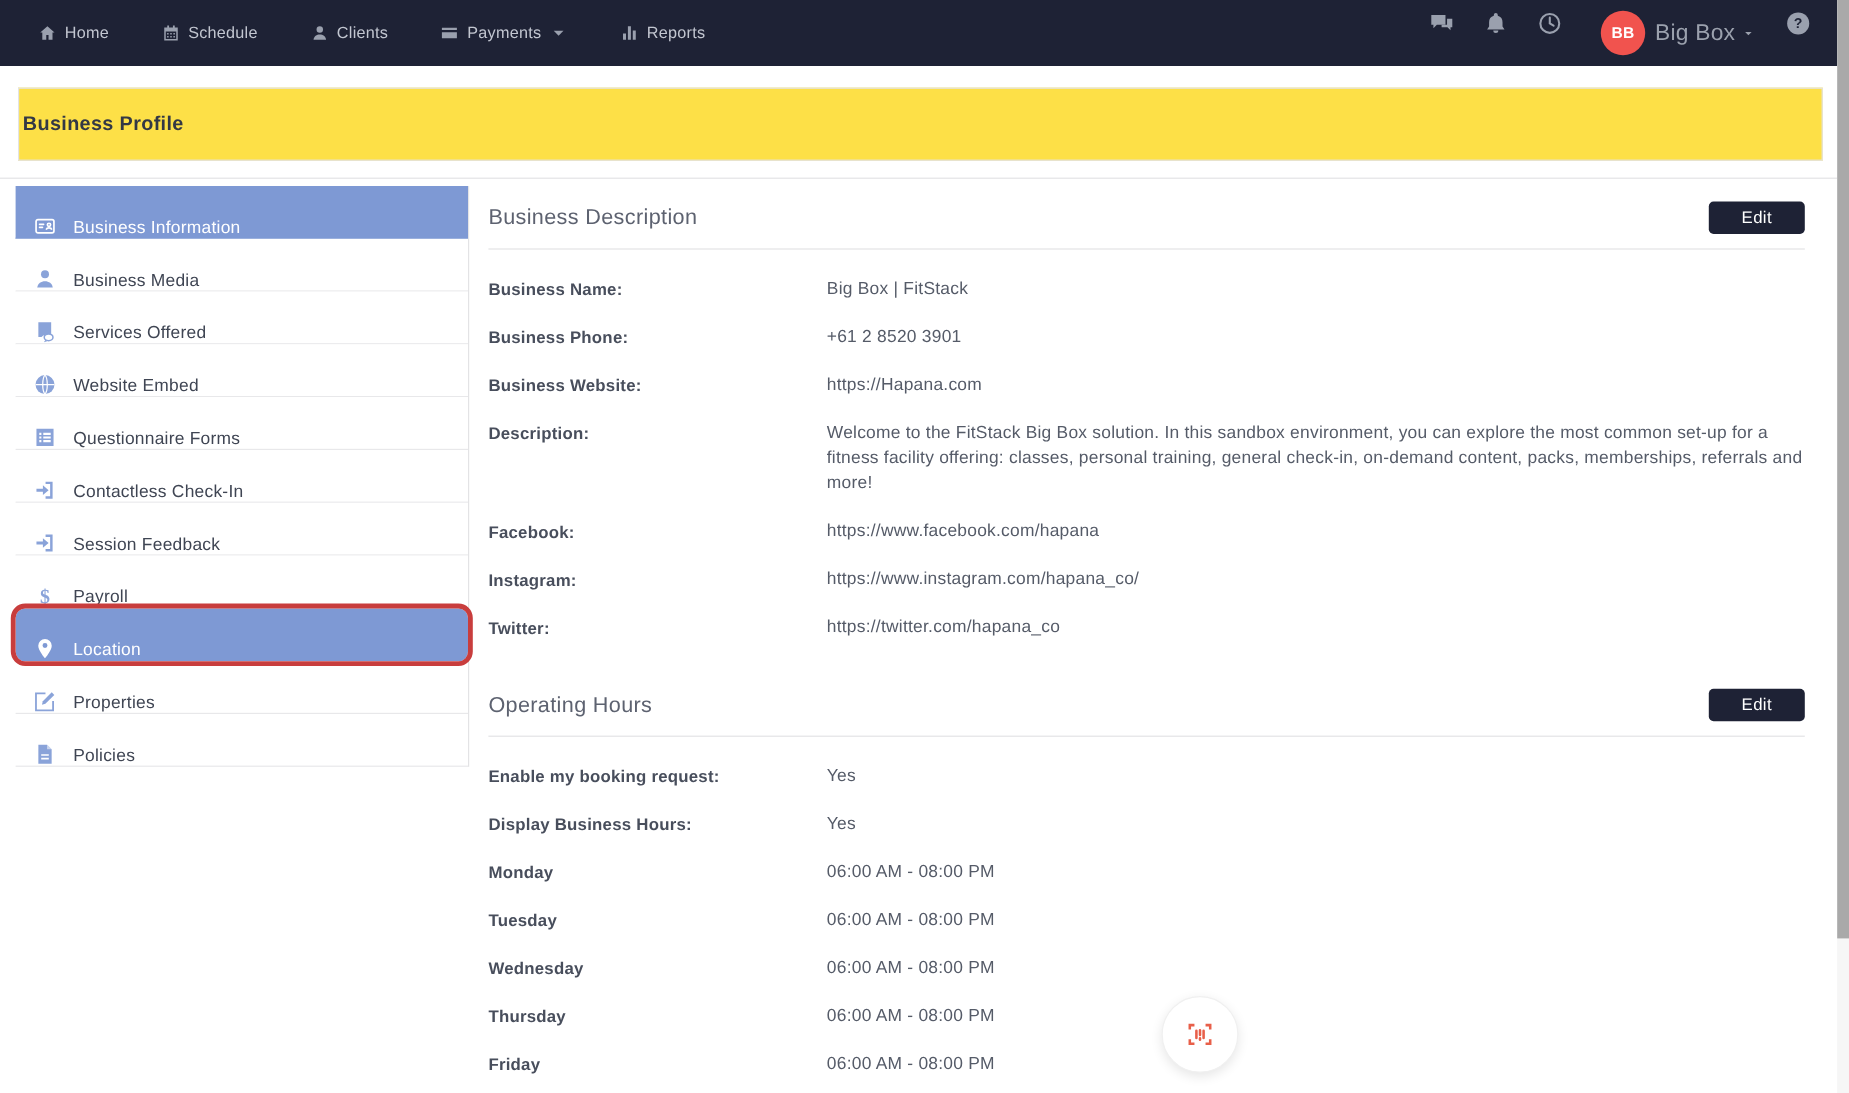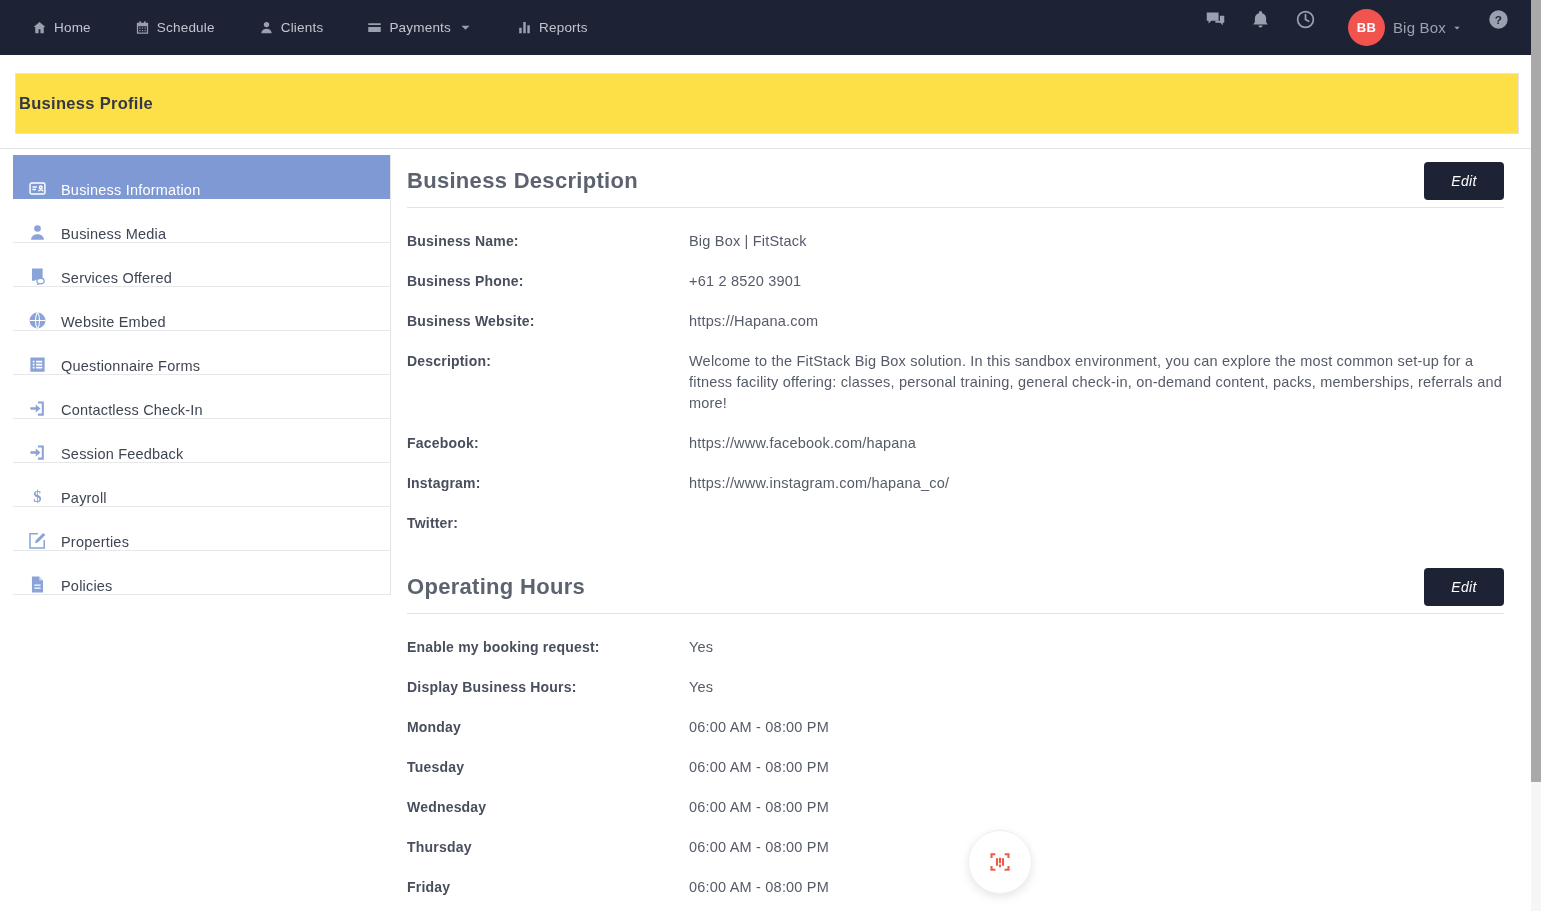--- a/index.html
+++ b/index.html
@@ -45,21 +45,21 @@
   .nav-caret svg{width:11px;height:11px;}
   .nav-right{display:flex;align-items:flex-start;gap:24px;}
   .nav-right .tool-icon{color:var(--nav-icon);cursor:pointer;}
   .nav-right .tool-icon svg{width:21px;height:21px;}
   .avatar-group{display:flex;align-items:center;gap:8px;cursor:pointer;margin-left:8px;}
   .avatar{
     width:37px;height:37px;border-radius:50%;background:var(--avatar-bg);
     color:#fff;font-weight:bold;font-size:13px;
     display:flex;align-items:center;justify-content:center;
   }
-  .account-label{color:#9ba1ad;font-size:15px;display:flex;align-items:center;gap:6px;}
+  .account-label{color:#9ba1ad;font-size:19px;display:flex;align-items:center;gap:6px;}
   .account-label .icon svg{width:10px;height:10px;color:#9ba1ad;}
   .help-btn{margin-left:2px;}
 
   
   .title-card{
     position:absolute;left:15px;top:73px;width:1504px;height:61px;
     border:1px solid var(--border);background:#fde047;
     display:flex;align-items:center;padding-left:3px;
   }
   .title-card h1{font-size:16.5px;font-weight:bold;color:#333845;letter-spacing:.3px;}
@@ -81,25 +81,25 @@
     border-radius:8px;outline:4px solid var(--ring);outline-offset:0px;
     position:relative;z-index:2;
   }
 
   
   .content{position:absolute;left:407px;top:155px;width:1097px;}
   .section-header{
     height:53px;display:flex;align-items:center;justify-content:space-between;
     border-bottom:1px solid var(--border);
   }
-  .section-header h2{font-size:22px;font-weight:bold;color:var(--heading);letter-spacing:.3px;}
+  .section-header h2{font-size:18px;font-weight:normal;color:var(--heading);letter-spacing:.3px;}
   .edit-btn{
-    width:80px;height:38px;border:none;border-radius:4px;
+    width:80px;height:27px;border:none;border-radius:4px;
     background:var(--btn-bg);color:#fff;font-size:14px;
-    font-family:inherit;cursor:pointer;letter-spacing:.3px;font-style:italic;
+    font-family:inherit;cursor:pointer;letter-spacing:.3px;
   }
   .section-body{padding-top:23px;}
   .field-row{display:flex;margin-bottom:19px;line-height:21px;}
   .field-row .f-label{width:282px;flex:none;font-weight:bold;font-size:14px;color:var(--label);}
   .field-row .f-value{flex:1;font-size:14.5px;color:var(--value);}
   .section-gap{margin-top:27px;}
   .days-list{margin-top:6px;}
 
   
   .float-widget{
@@ -272,20 +272,28 @@
       <span class="side-label">Session Feedback</span>
     </div>
     <div class="side-item">
       <span class="icon">
         <svg viewBox="0 0 24 24">
           <text x="12" y="19.5" text-anchor="middle" font-size="21" font-weight="bold" fill="currentColor" font-family="Liberation Serif, serif">$</text>
         </svg>
       </span>
       <span class="side-label">Payroll</span>
     </div>
+    <div class="side-item selected ring">
+      <span class="icon">
+        <svg viewBox="0 0 24 24">
+          <path fill-rule="evenodd" d="M12 1.8a7.1 7.1 0 0 0-7.1 7.1C4.9 13.9 12 22.2 12 22.2s7.1-8.3 7.1-13.3A7.1 7.1 0 0 0 12 1.8zm0 9.6a2.6 2.6 0 1 1 0-5.2 2.6 2.6 0 0 1 0 5.2z" fill="currentColor"></path>
+        </svg>
+      </span>
+      <span class="side-label">Location</span>
+    </div>
     <div class="side-item">
       <span class="icon">
         <svg viewBox="0 0 24 24">
           <path d="M20.5 11.5V21.5H2.5V3.5h10" fill="none" stroke="currentColor" stroke-width="1.9"></path>
           <path d="M8.8 15.5l.9-3.6 9.4-9.4 2.7 2.7-9.4 9.4z" fill="currentColor"></path>
         </svg>
       </span>
       <span class="side-label">Properties</span>
     </div>
     <div class="side-item">
@@ -327,20 +335,21 @@
         <div class="field-row">
           <span class="f-label">Facebook:</span>
           <span class="f-value">https://www.facebook.com/hapana</span>
         </div>
         <div class="field-row">
           <span class="f-label">Instagram:</span>
           <span class="f-value">https://www.instagram.com/hapana_co/</span>
         </div>
         <div class="field-row">
           <span class="f-label">Twitter:</span>
+          <span class="f-value">https://twitter.com/hapana_co</span>
         </div>
       </div>
   </section>
 
   <section class="section-gap">
     <div class="section-header">
       <h2>Operating Hours</h2>
       <button class="edit-btn">Edit</button>
     </div>
     <div class="section-body">

